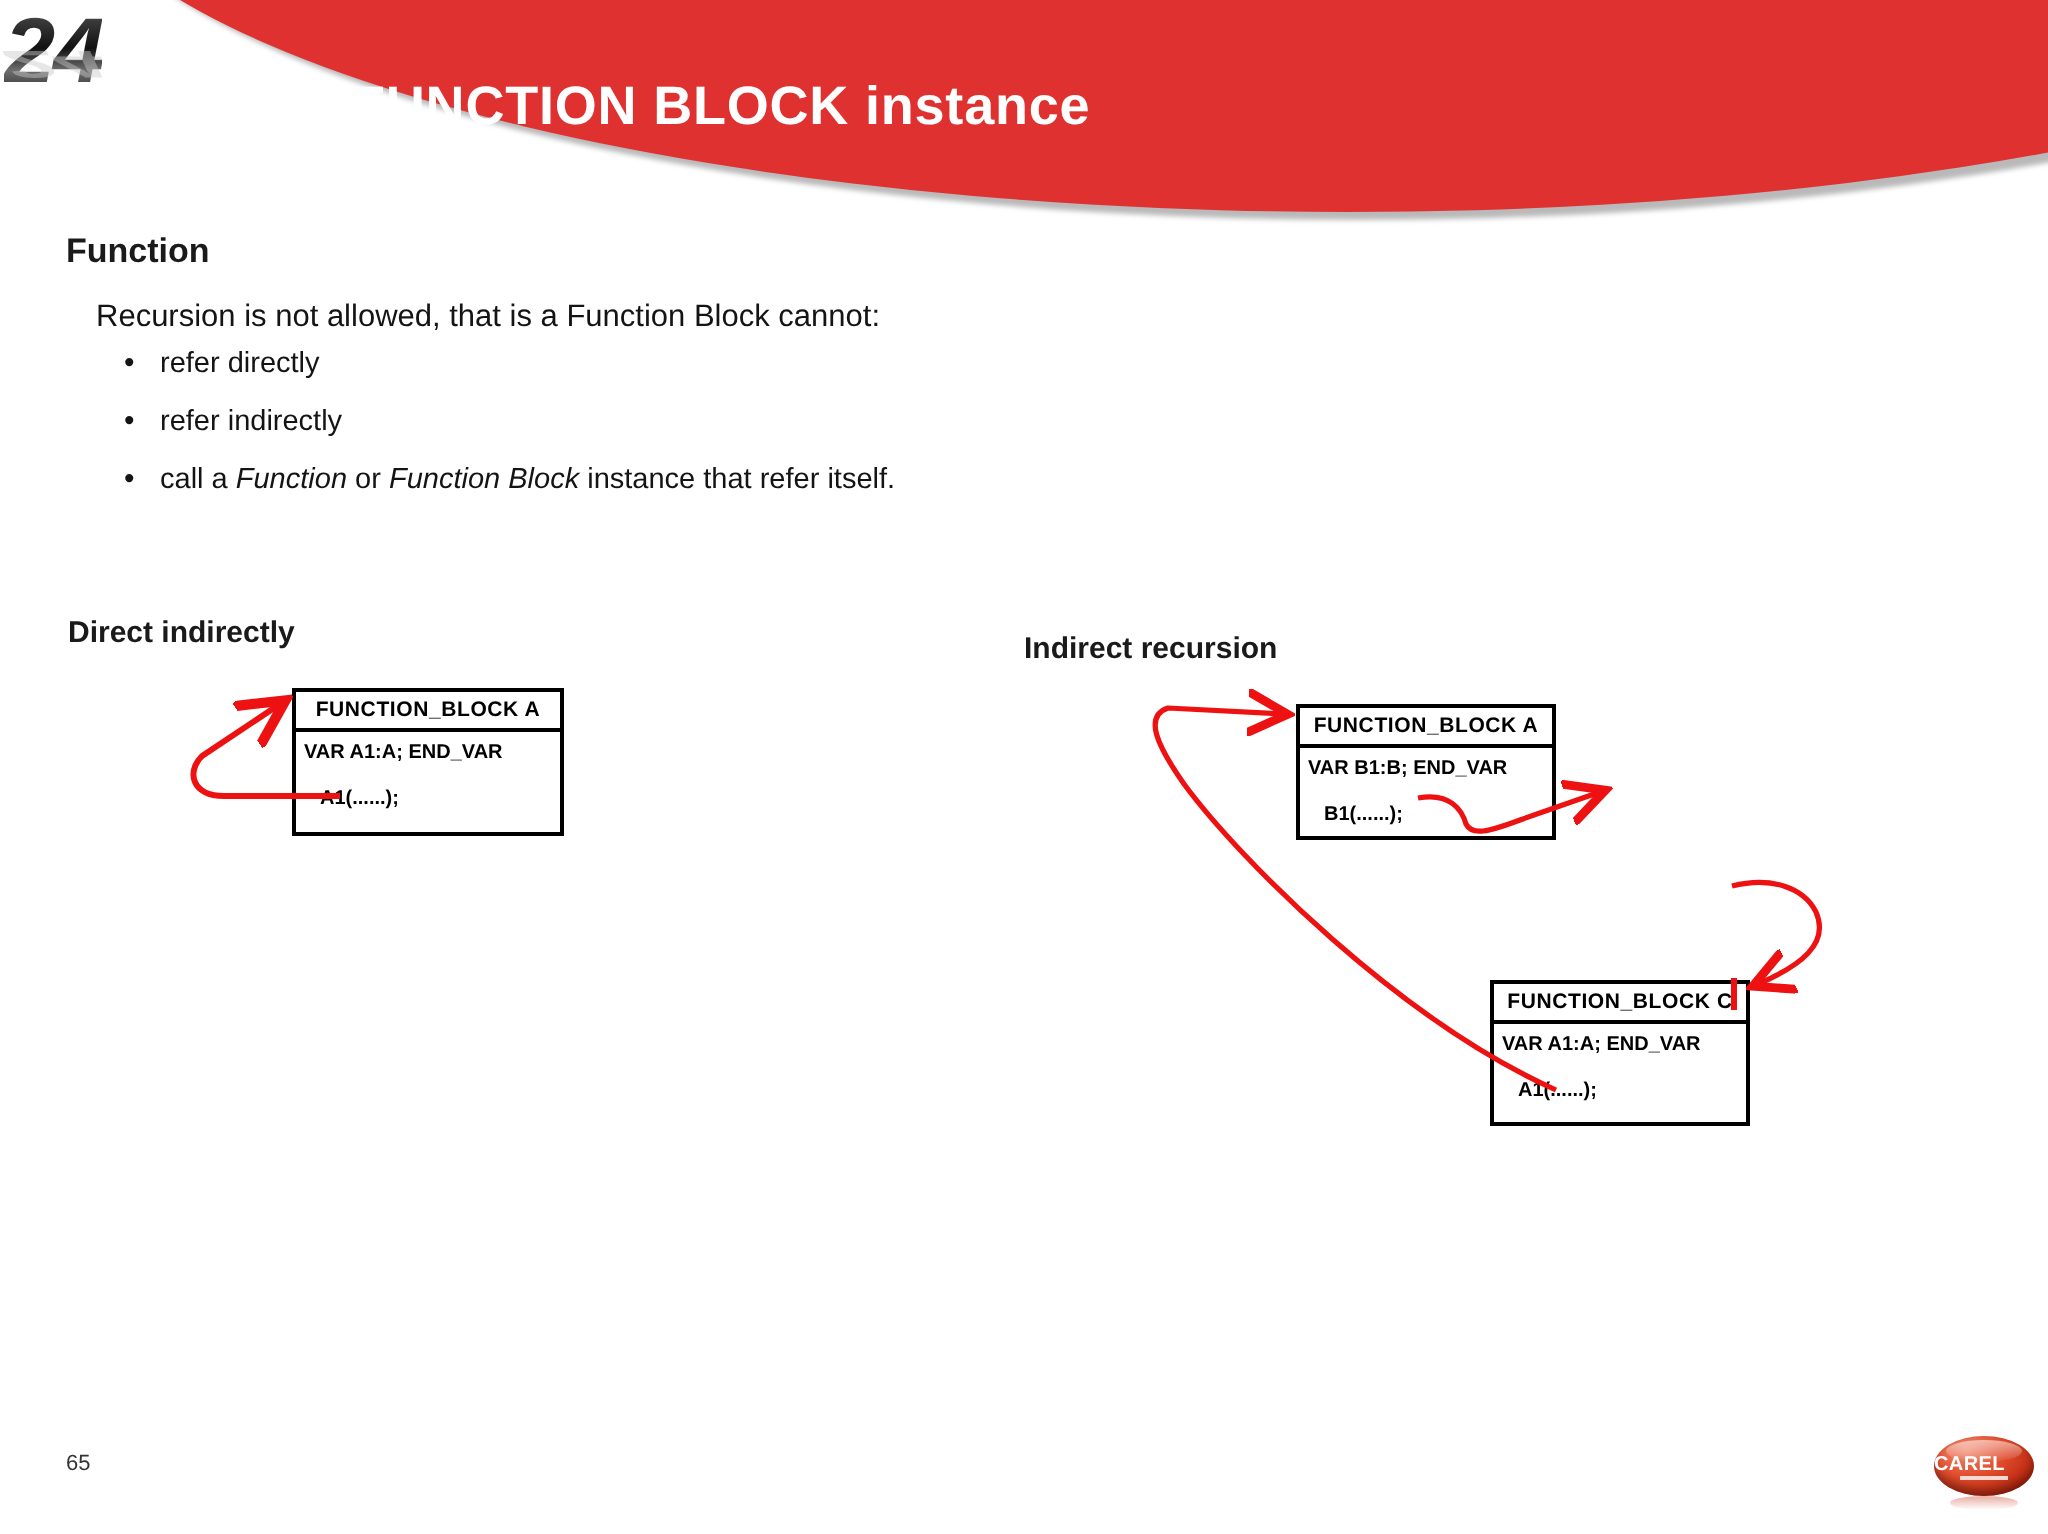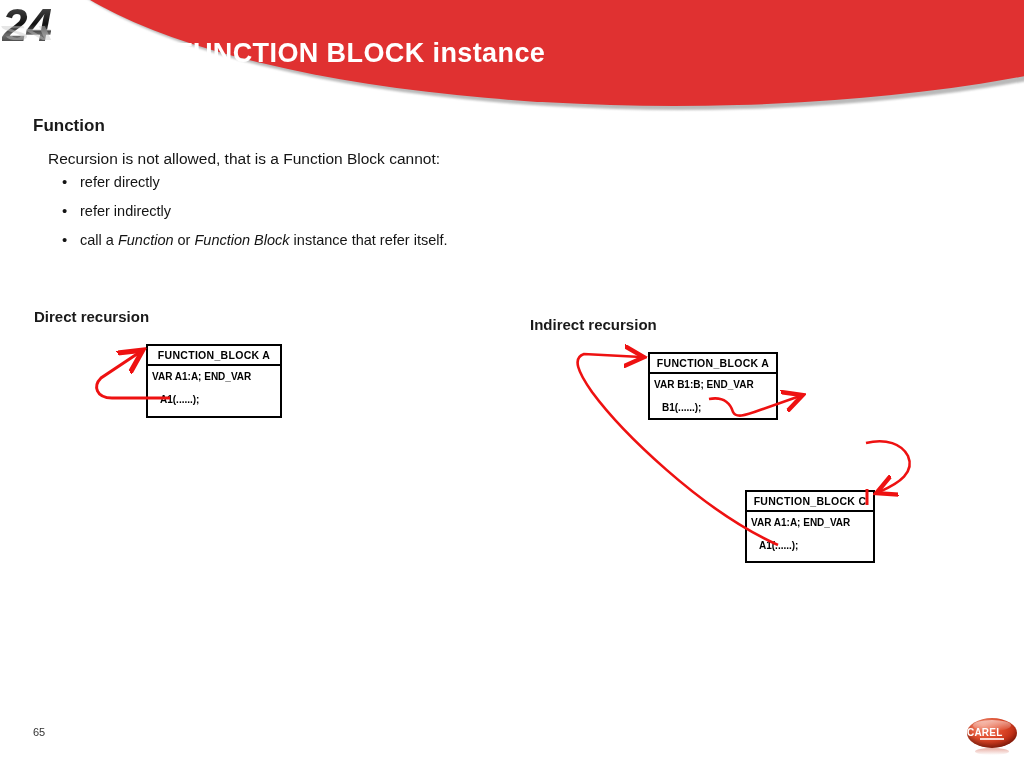--- a/index.html
+++ b/index.html
@@ -100,21 +100,21 @@
   
   .sec-heading {
     position: absolute;
     font-size: 17px;
     font-weight: bold;
     color: #1a1a1a;
     white-space: nowrap;
   }
   #h-recursion { left: 33px; top: 116px; }
   #h-direct    { left: 34px; top: 308px; font-size: 15px; }
-  #h-indirect  { left: 530px; top: 316px; font-size: 15px; }
+  #h-indirect  { left: 512px; top: 316px; font-size: 15px; }
 
   .intro {
     position: absolute;
     left: 48px;
     top: 150px;
     font-size: 15.5px;
     color: #141414;
     white-space: nowrap;
   }
 
@@ -276,21 +276,21 @@
       <span>refer directly</span>
     </li>
     <li>
       <span>refer indirectly</span>
     </li>
     <li>
       <span>call a </span><i>Function</i><span> or </span><i>Function Block</i><span> instance that refer itself.</span>
     </li>
   </ul>
 
-  <div class="sec-heading" id="h-direct">Direct recursion</div>
+  <div class="sec-heading" id="h-direct">Direct indirectly</div>
   <div class="sec-heading" id="h-indirect">Indirect recursion</div>
 
   <div class="fb" id="fb-direct-a">
     <div class="fb-title">FUNCTION_BLOCK A</div>
     <div class="fb-var">VAR A1:A; END_VAR</div>
     <div class="fb-call">A1(......);</div>
   </div>
 
   <div class="fb" id="fb-ind-a">
     <div class="fb-title">FUNCTION_BLOCK A</div>

